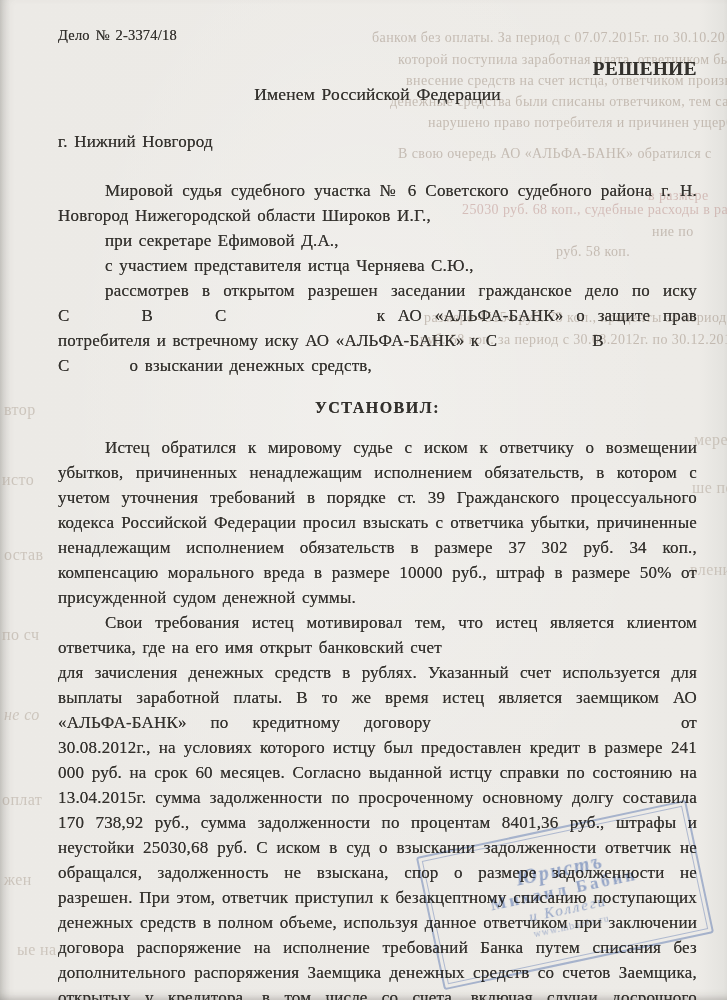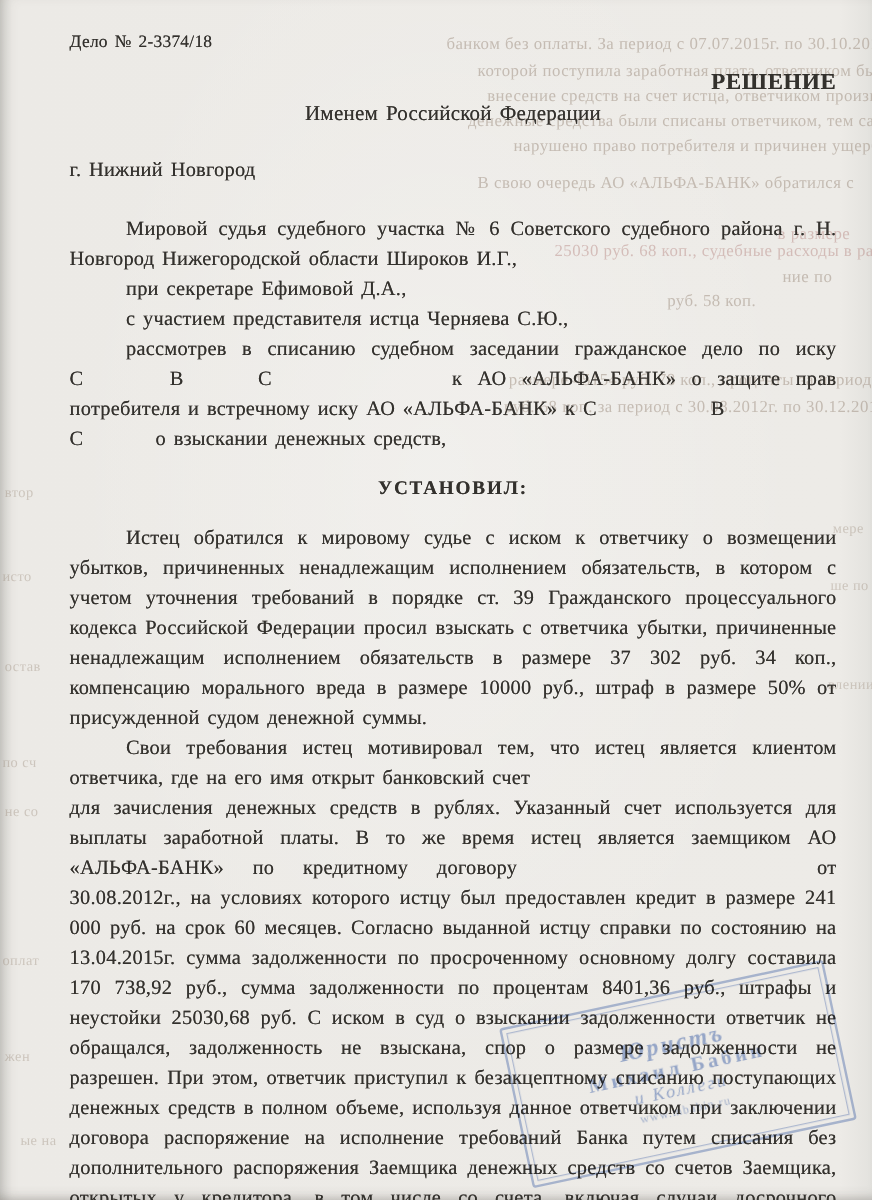--- a/index.html
+++ b/index.html
@@ -20,21 +20,21 @@
   .bleed-layer{position:absolute;inset:0;z-index:1;}
   .bleed{
     position:absolute;
     font-size:14px;line-height:20px;
     color:rgba(146,129,112,0.45);
     filter:blur(0.45px);
     letter-spacing:0.4px;
     white-space:nowrap;
   }
   .bleed.pink{color:rgba(176,125,118,0.42);}
-  .bleed.tiny{font-size:12px;color:rgba(146,129,112,0.35);}
+  .bleed.tiny{font-size:16px;color:rgba(146,129,112,0.35);}
   
   .doc{
     position:absolute;inset:0;z-index:2;
     padding:26px 30px 0 58px;box-sizing:border-box;
     color:#33312d;
     font-size:17px;line-height:25px;
     text-shadow:0 0 0.5px rgba(45,42,38,0.75);
     word-spacing:2px;letter-spacing:0.2px;
   }
   .case-no{font-size:14.5px;line-height:18px;}
@@ -90,42 +90,42 @@
     <div class="bleed" style="left:556px;top:242px;">руб. 58 коп.</div>
     <div class="bleed" style="left:424px;top:308px;">размере 45154 руб. 78 коп., проценты за период</div>
     <div class="bleed" style="left:420px;top:330px;">руб. 68 коп. за период с 30.08.2012г. по 30.12.2014г., а также</div>
     <div class="bleed tiny" style="left:694px;top:430px;">мере</div>
     <div class="bleed tiny" style="left:692px;top:478px;">ше по</div>
     <div class="bleed tiny" style="left:690px;top:560px;">влении</div>
     <div class="bleed tiny" style="left:4px;top:400px;">втор</div>
     <div class="bleed tiny" style="left:2px;top:470px;">исто</div>
     <div class="bleed tiny" style="left:4px;top:545px;">остав</div>
     <div class="bleed tiny" style="left:2px;top:625px;">по сч</div>
-    <div class="bleed tiny" style="left:4px;top:666px;">не со</div>
+    <div class="bleed tiny" style="left:4px;top:705px;font-style:italic;">не со</div>
     <div class="bleed tiny" style="left:2px;top:790px;">оплат</div>
     <div class="bleed tiny" style="left:4px;top:870px;">жен</div>
     <div class="bleed tiny" style="left:2px;top:940px;margin-left:15px;">ые на</div>
   </div>
 
   <div class="doc">
 
     <div class="case-no">Дело № 2-3374/18</div>
 
     <div class="title">РЕШЕНИЕ</div>
     <div class="subtitle">Именем Российской Федерации</div>
 
     <div class="city-date">
       <span>г. Нижний Новгород</span>
     </div>
 
     <div class="intro">
       <p class="para indent">Мировой судья судебного участка № 6 Советского судебного района г. Н. Новгород Нижегородской области Широков И.Г.,</p>
       <div class="line ind">при секретаре Ефимовой Д.А.,</div>
       <div class="line ind">с участием представителя истца Черняева С.Ю.,</div>
-      <div class="line jl" style="padding-left:47px;">рассмотрев в списанию судебном заседании гражданское дело по иску</div>
+      <div class="line jl" style="padding-left:47px;">рассмотрев в открытом разрешен заседании гражданское дело по иску</div>
       <div class="line jl"><span>С</span><span class="sp" style="width:72px"></span><span>В</span><span class="sp" style="width:62px"></span><span>С</span><span class="sp" style="width:150px"></span><span>к АО «АЛЬФА-БАНК» о защите прав</span></div>
       <div class="line"><span>потребителя и встречному иску АО «АЛЬФА-БАНК» к С</span><span class="sp" style="width:95px"></span><span>В</span></div>
       <div class="line"><span>С</span><span class="sp" style="width:60px"></span><span>о взыскании денежных средств,</span></div>
     </div>
 
     <div class="ustanovil">УСТАНОВИЛ:</div>
 
     <p class="para indent">Истец обратился к мировому судье с иском к ответчику о возмещении убытков, причиненных ненадлежащим исполнением обязательств, в котором с учетом уточнения требований в порядке ст. 39 Гражданского процессуального кодекса Российской Федерации просил взыскать с ответчика убытки, причиненные ненадлежащим исполнением обязательств в размере 37 302 руб. 34 коп., компенсацию морального вреда в размере 10000 руб., штраф в размере 50% от присужденной судом денежной суммы.</p>
 
     <p class="para indent">Свои требования истец мотивировал тем, что истец является клиентом ответчика, где на его имя открыт банковский счет</p>

